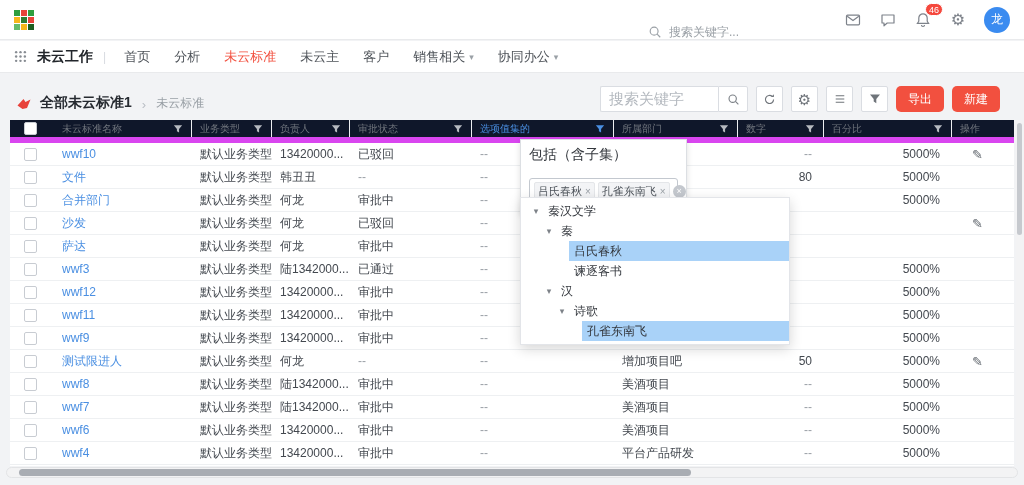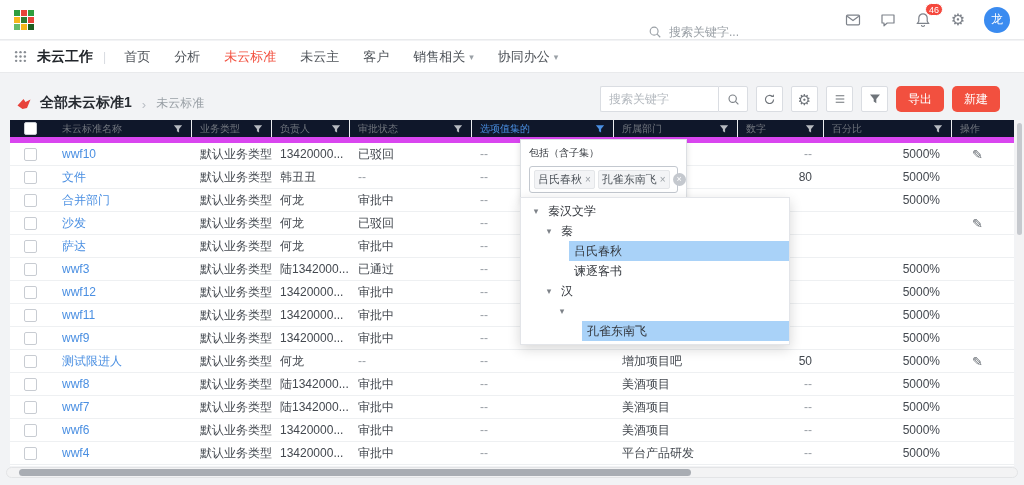--- a/index.html
+++ b/index.html
@@ -34,21 +34,21 @@
 
   
   .toolbar{position:absolute;top:74px;left:0;right:8px;height:38px;display:flex;align-items:flex-end;padding:0 16px}
   .view-icon{display:flex;margin-right:8px}
   .view-title{font-size:14px;font-weight:bold;color:#262a30;margin-right:10px}
   .crumb-sep{color:#b9bec5;font-size:13px;margin-right:10px}
   .crumb{font-size:12px;color:#9aa0a6}
   .toolbar-right{margin-left:auto;display:flex;align-items:center;gap:8px}
   .search-group{display:flex;height:26px}
   .search-input{width:118px;height:26px;border:1px solid #dadde2;background:#fff;border-right:none;
-    border-radius:2px 0 0 2px;padding:8px 8px;font-size:12px;color:#333;outline:none;font-family:Liberation Serif, serif}
+    border-radius:2px 0 0 2px;padding:8px 8px;font-size:15px;color:#333;outline:none;font-family:Liberation Serif, serif}
   .search-input::placeholder{color:#b4b9bf}
   .search-btn{width:30px;height:26px;border:1px solid #dadde2;background:#fff;border-radius:0 2px 2px 0;
     display:flex;align-items:center;justify-content:center;color:#7d8288}
   .icon-btn{width:27px;height:26px;border:1px solid #dadde2;background:#fff;border-radius:2px;
     display:flex;align-items:center;justify-content:center;color:#6f747a;font-size:15px;line-height:1}
   .btn{height:26px;padding:0 12px;border:none;border-radius:5px;background:#f2503f;color:#fff;
     font-size:12px;display:flex;align-items:center;font-family:inherit}
 
   
   .table-card{position:absolute;top:120px;left:10px;width:1004px;height:346px;background:#fff;z-index:1}
@@ -64,21 +64,21 @@
   .cbx-cell{padding:0}
   .cbx{display:block;width:13px;height:13px;border:1px solid #c8ccd2;border-radius:2px;background:#fff;margin-left:14px}
   .link{color:#4a8fe2}
   .num{text-align:right;padding-right:12px}
   .muted{color:#9aa0a6}
   .pencil{color:#5f656c;font-size:13px;padding-left:12px}
 
   
   .filter-box{position:absolute;left:520px;top:139px;width:167px;background:#fff;border:1px solid #dcdfe3;
     box-shadow:0 2px 6px rgba(0,0,0,.13);z-index:10;padding:6px 8px 8px}
-  .filter-title{font-size:10px;color:#33373d;margin-bottom:6px}
+  .filter-title{font-size:14px;color:#33373d;margin-bottom:14px}
   .tagbox{display:flex;align-items:center;gap:3px;border:1px solid #c3c8cf;border-radius:3px;padding:3px 4px;background:#fff;min-height:25px}
   .tag{display:flex;align-items:center;gap:3px;background:#f3f4f6;border:1px solid #e4e6e9;border-radius:2px;
     padding:1px 3px;font-size:11px;color:#4e545b;white-space:nowrap}
   .tag .x{color:#9aa0a6;font-size:10px}
   .clear-btn{margin-left:auto;width:13px;height:13px;flex-shrink:0;border-radius:50%;background:#c4c8ce;color:#fff;
     font-size:9px;line-height:13px;text-align:center}
   .tree-panel{position:absolute;left:520px;top:197px;width:270px;background:#fff;border:1px solid #e3e5e9;
     box-shadow:0 4px 12px rgba(0,0,0,.16);z-index:10;padding:3px 0}
   .tree-item{display:flex;align-items:center;height:20px;font-size:12px;color:#33373d}
   .tree-caret{width:14px;flex-shrink:0;text-align:center;color:#7d8288;font-size:9px}
@@ -531,20 +531,21 @@
       <div class="tree-item" data-interactable="true" style="padding-left: 34px;">
         <span class="tree-caret" data-interactable="false"></span>
         <span class="tree-label" data-interactable="false">谏逐客书</span>
       </div>
       <div class="tree-item" data-interactable="true" style="padding-left: 21px;">
         <span class="tree-caret" data-interactable="true">▾</span>
         <span class="tree-label" data-interactable="false">汉</span>
       </div>
       <div class="tree-item" data-interactable="true" style="padding-left: 34px;">
         <span class="tree-caret" data-interactable="true">▾</span>
+        <span class="tree-label" data-interactable="false">诗歌</span>
       </div>
       <div class="tree-item selected" data-interactable="true" style="padding-left: 47px;">
         <span class="tree-caret" data-interactable="false"></span>
         <span class="tree-label" data-interactable="false">孔雀东南飞</span>
       </div>
     </div>
 
   <div class="hscroll" data-interactable="true">
     <div class="hthumb" data-interactable="true"></div>
   </div>

